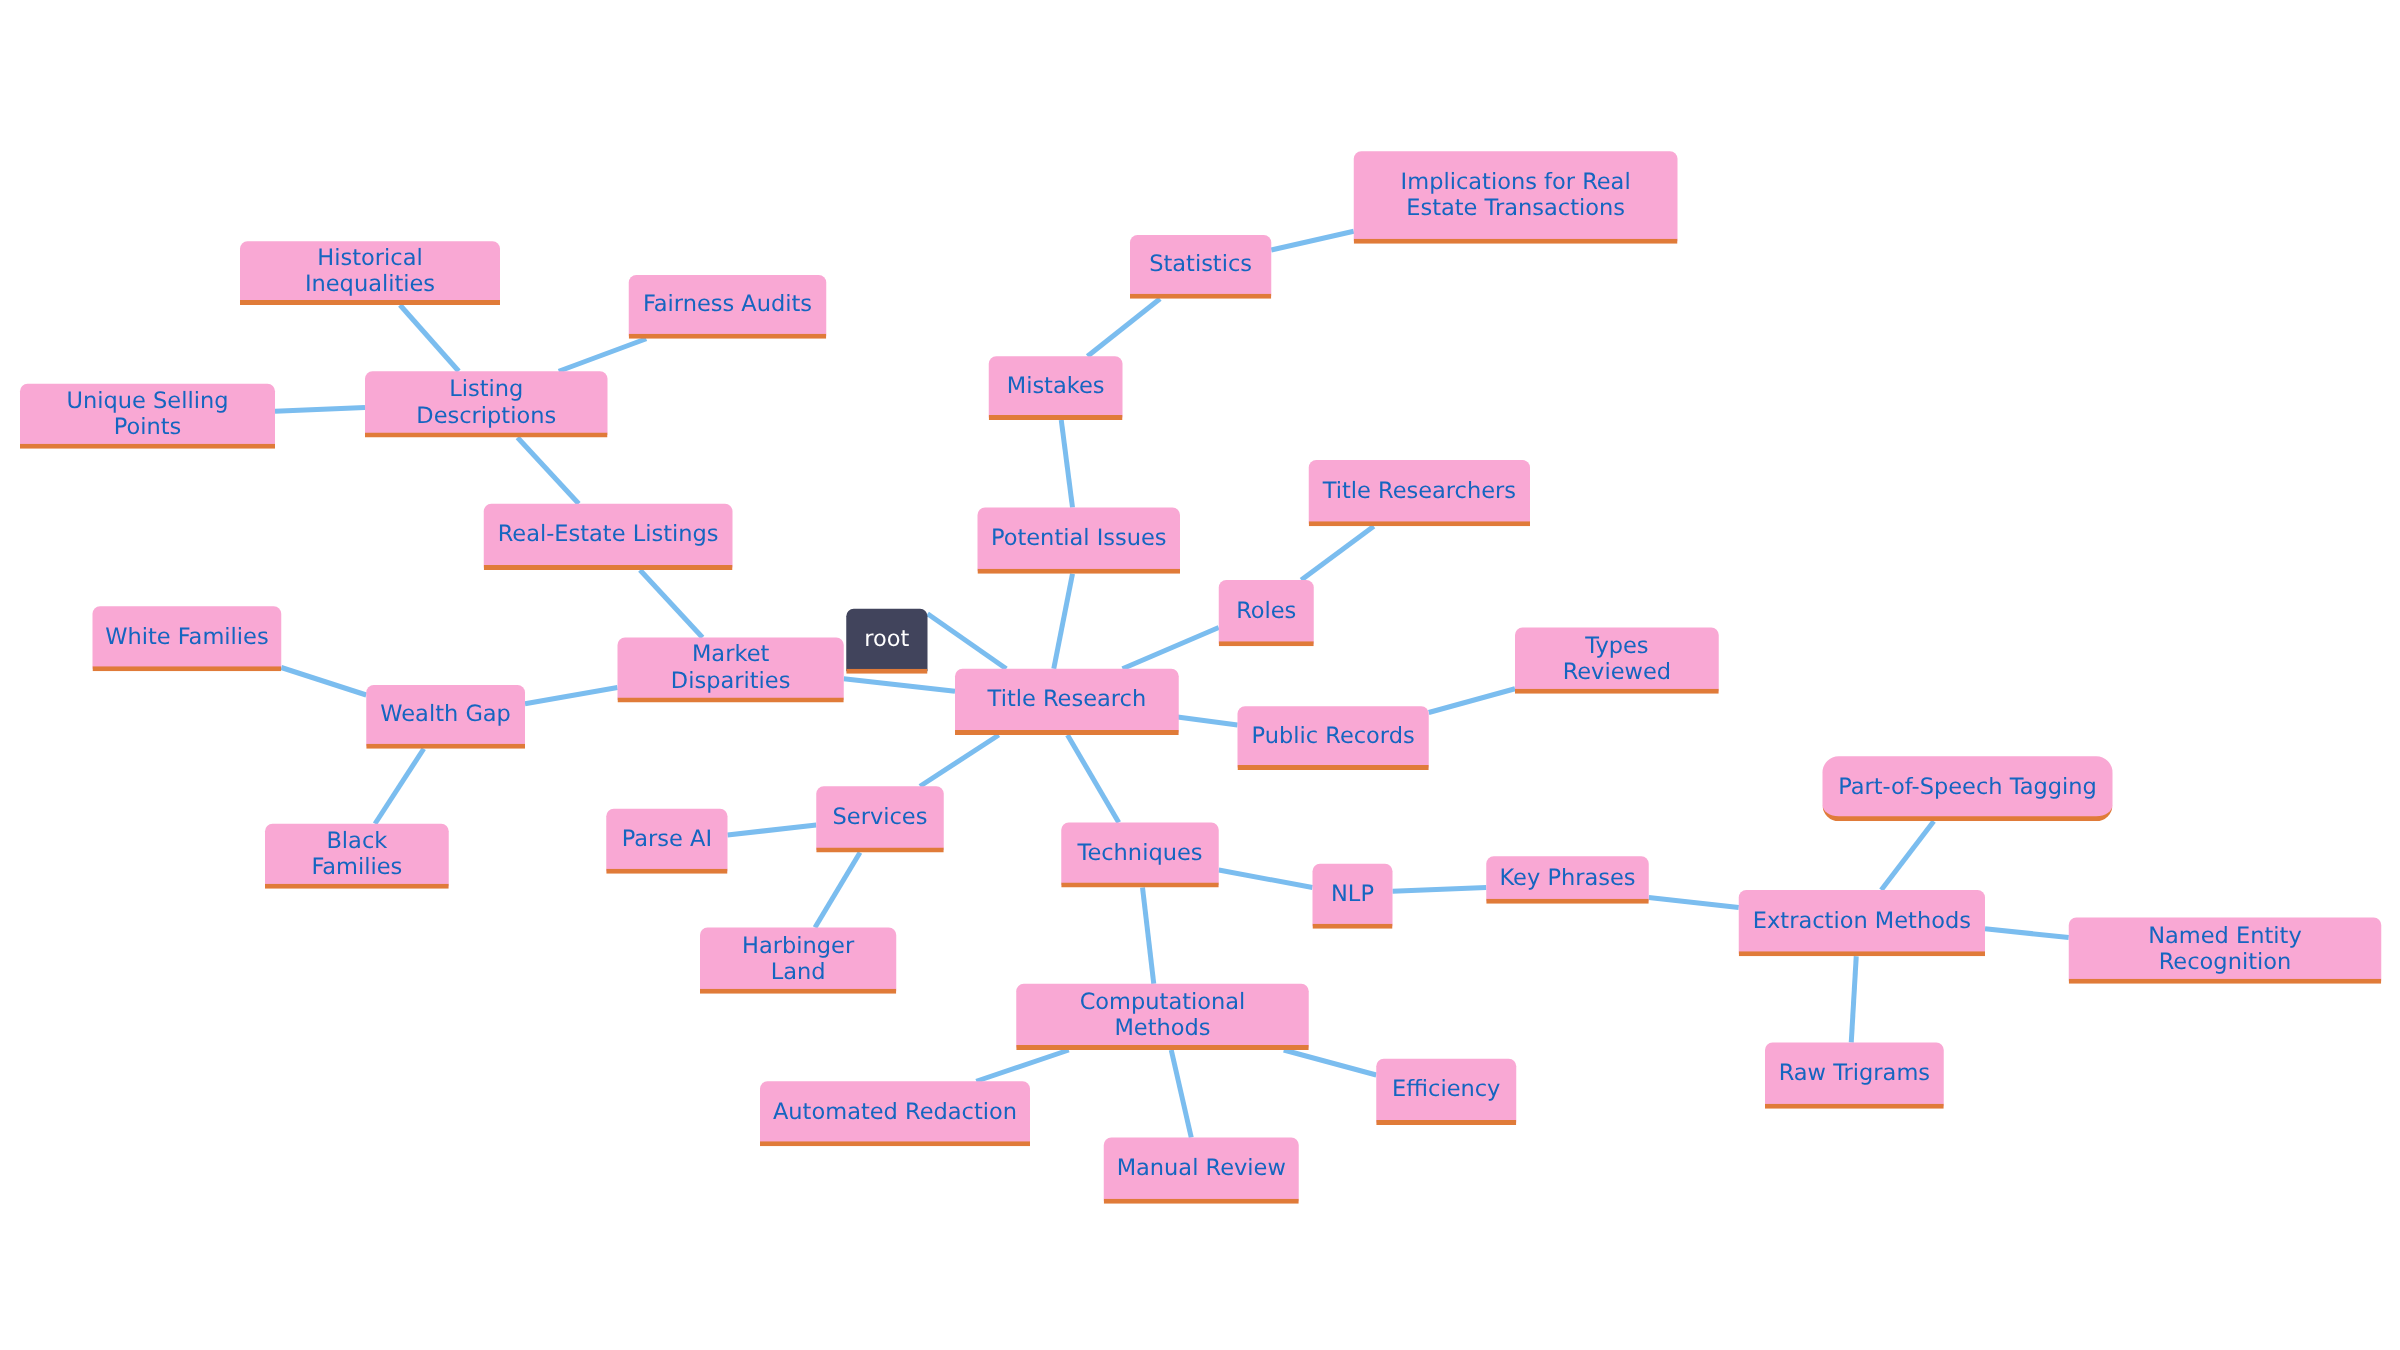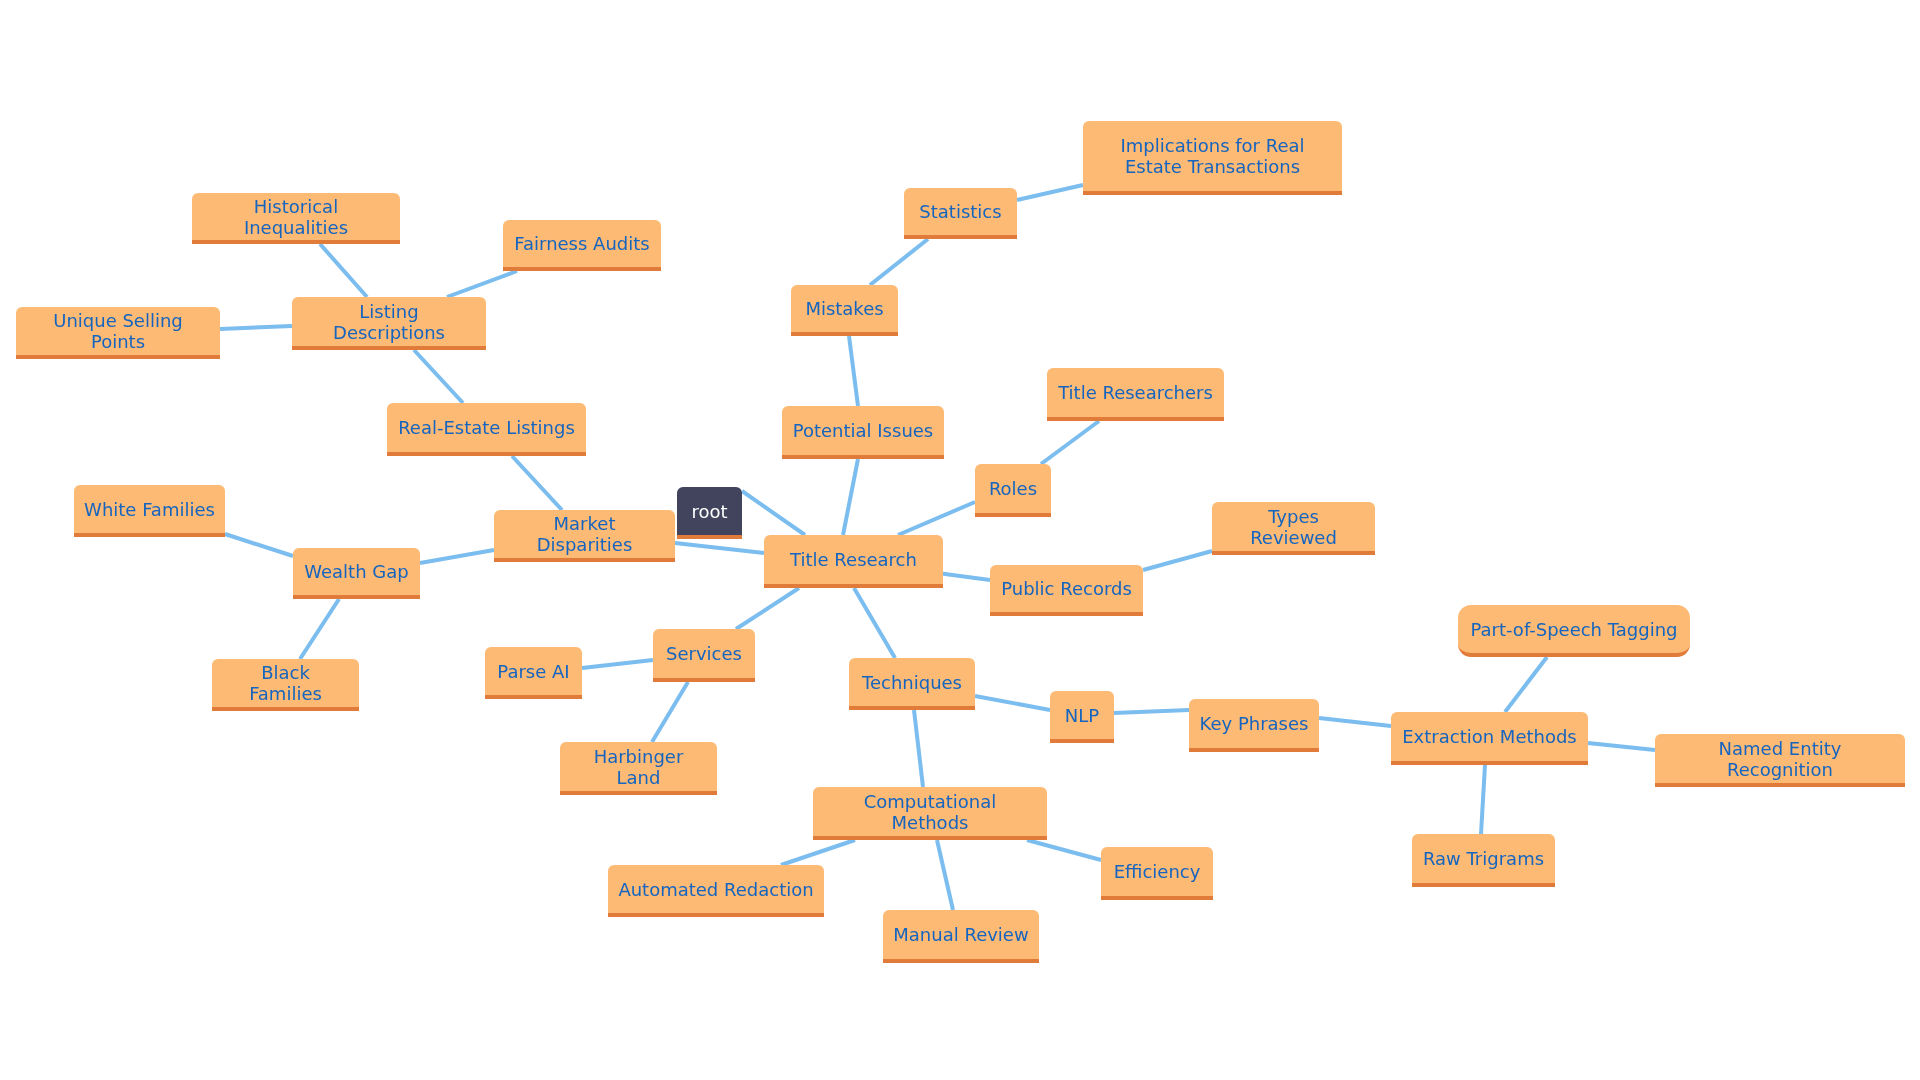--- a/index.html
+++ b/index.html
@@ -1,21 +1,21 @@
 <!DOCTYPE html>
 <html><head>
 <meta charset="utf-8">
 <style>
   html, body { margin:0; padding:0; background:#ffffff; }
   body { width:1920px; height:1080px; position:relative; overflow:hidden; font-family:"DejaVu Sans", sans-serif; }
   #canvas { position:absolute; left:0; top:0; width:1920px; height:1080px; }
   #edges { position:absolute; left:0; top:0; width:1920px; height:1080px; }
   .node {
     position:absolute; box-sizing:border-box;
-    background:#fdba74; color:#1565c0;
+    background:#f9a8d4; color:#1565c0;
     border-radius:6px 6px 0 0;
     border-bottom:4px solid #e07b39;
     display:flex; align-items:center; justify-content:center;
     text-align:center; font-size:18px; line-height:21px;
     padding:0 10px; white-space:normal; cursor:pointer;
   }
   .node.root { background:#41445c; color:#ffffff; }
 </style>
 </head>
 <body>
@@ -85,21 +85,21 @@
       </div>
       <div class="node" style="left: 1212px; top: 502px; width: 163px; height: 53px;">
         <span>Types Reviewed</span>
       </div>
       <div class="node" style="left: 849px; top: 658px; width: 126px; height: 52px;">
         <span>Techniques</span>
       </div>
       <div class="node" style="left: 1050px; top: 691px; width: 64px; height: 52px;">
         <span>NLP</span>
       </div>
-      <div class="node" style="left: 1189px; top: 699px; width: 130px; height: 53px;">
+      <div class="node" style="left: 1189px; top: 685px; width: 130px; height: 38px;">
         <span>Key Phrases</span>
       </div>
       <div class="node" style="left: 1391px; top: 712px; width: 197px; height: 53px;">
         <span>Extraction Methods</span>
       </div>
       <div class="node" style="left: 1458px; top: 605px; width: 232px; height: 52px; border-radius: 13px;">
         <span>Part-of-Speech Tagging</span>
       </div>
       <div class="node" style="left: 1655px; top: 734px; width: 250px; height: 53px; justify-content: flex-end;">
         <span>Named Entity Recognition</span>

